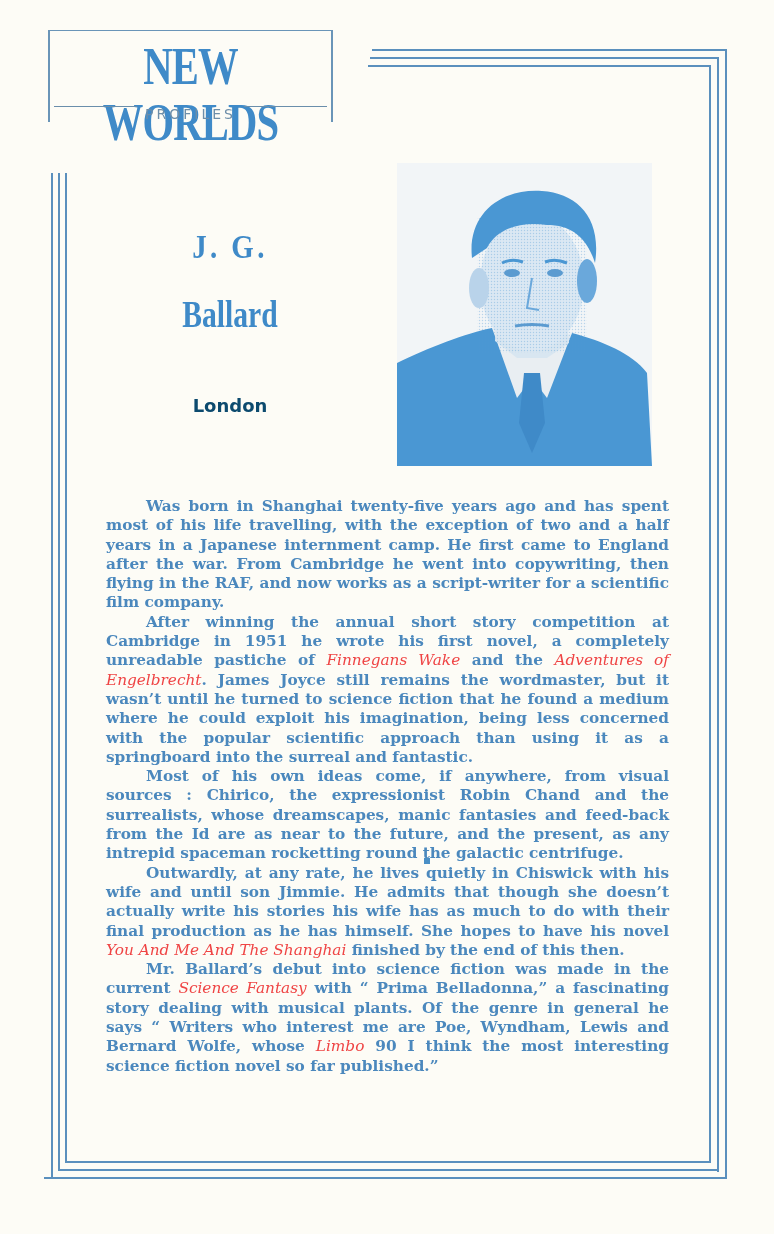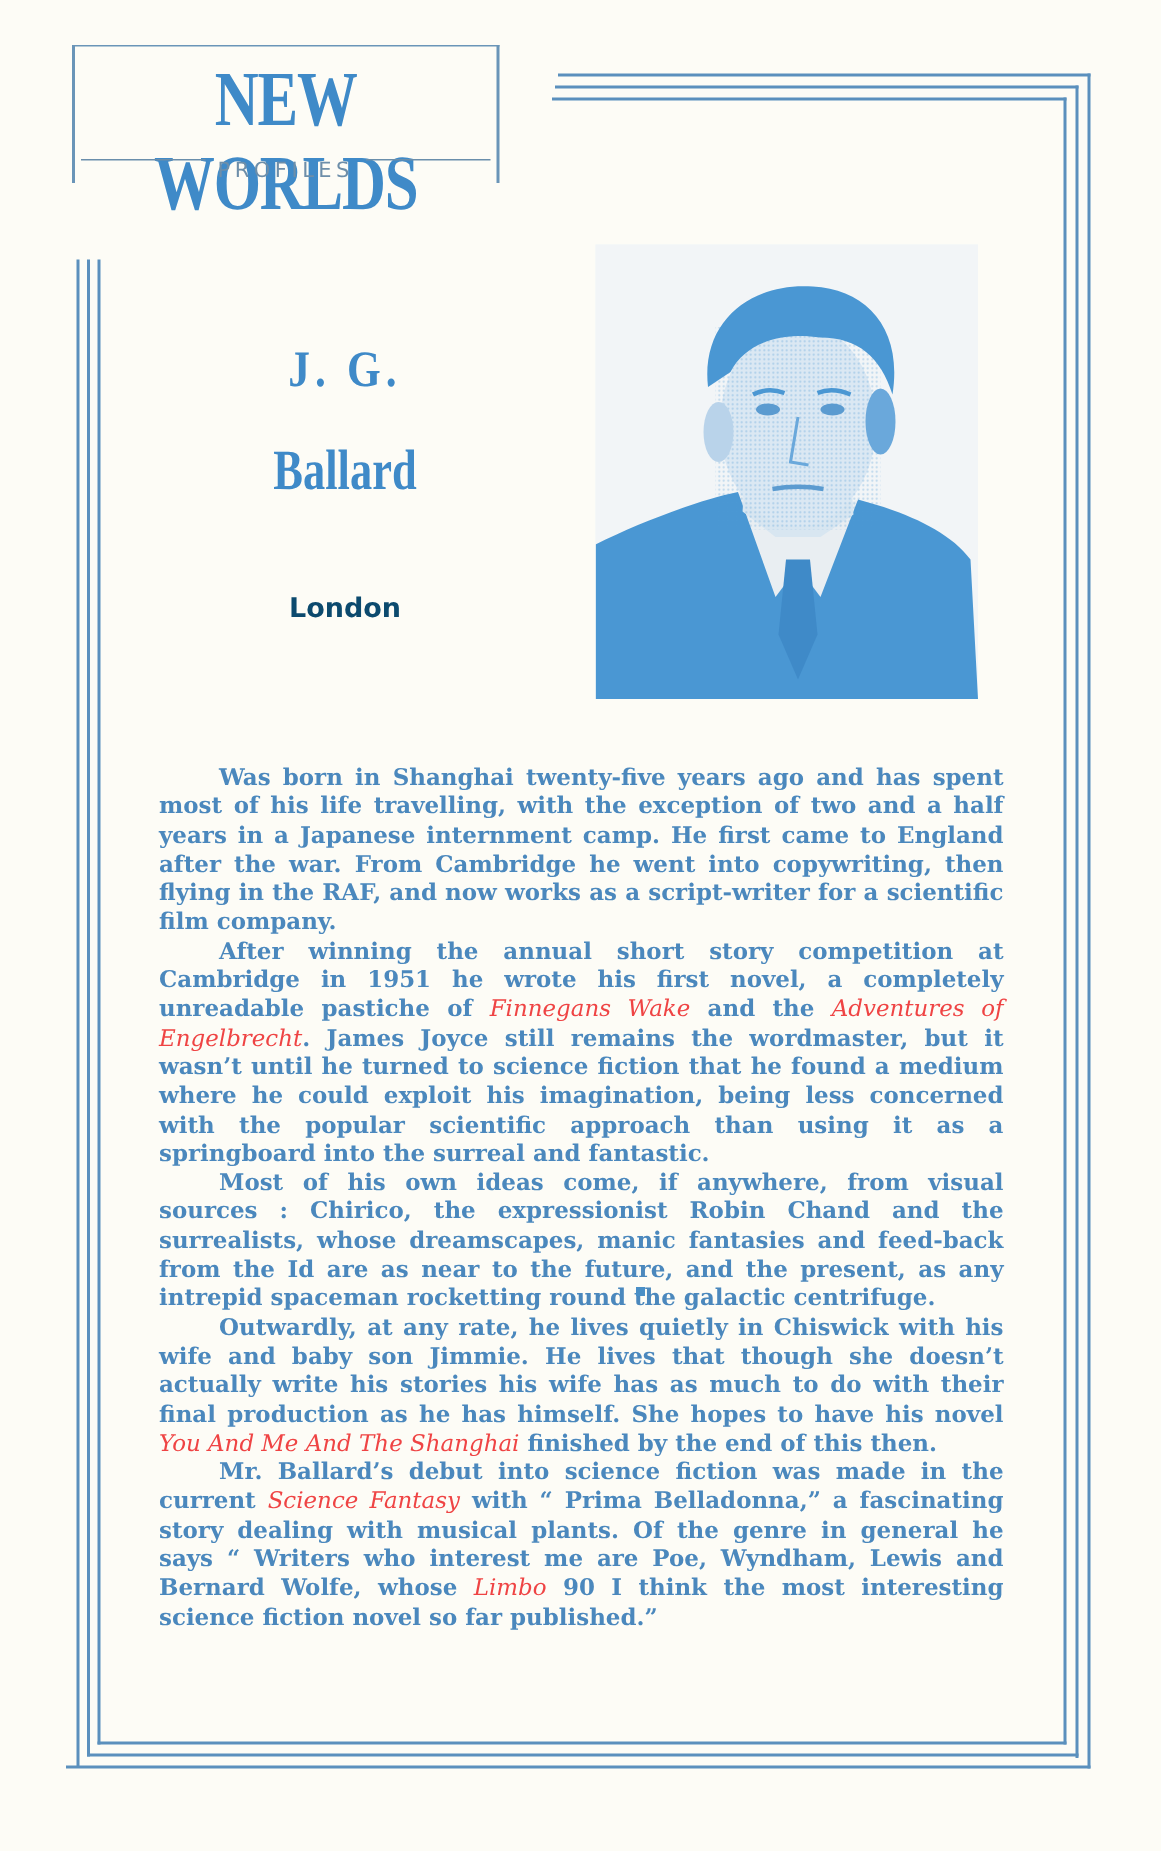--- a/index.html
+++ b/index.html
@@ -51,21 +51,20 @@
   #portrait {
     position: absolute; left: 397px; top: 163px; width: 255px; height: 303px;
     background: #eef3f7; overflow: hidden;
   }
 
   #body-text {
     position: absolute; left: 106px; top: 497px; width: 563px;
     font-family: "DejaVu Serif", serif; font-weight: bold;
     font-size: 15.3px; line-height: 19.3px; color: #4b88bd;
     text-align: justify;
-    margin-top: 12px;
   }
   #body-text p { margin: 0; text-indent: 40px; }
   #body-text i { font-weight: normal; font-style: italic; color: #ef4444; }
   #center-mark {
     position: absolute; left: 424px; top: 858px; width: 6px; height: 6px; background: #4a8fc6;
   }
 </style>
 </head>
 <body>
 
@@ -130,17 +129,17 @@
 
     <path d="M135 115 L130 145 L142 147" stroke="#6aa8db" stroke-width="2" fill="none"></path>
     <path d="M118 163 Q135 160 152 163" stroke="#5b9bd0" stroke-width="3" fill="none"></path>
   </svg>
 </div>
 
 <div id="body-text">
   <p><span>Was born in Shanghai twenty-five years ago and has spent most of his life travelling, with the exception of two and a half years in a Japanese internment camp.  He first came to England after the war.  From Cambridge he went into copywriting, then flying in the RAF, and now works as a script-writer for a scientific film company.</span></p>
   <p><span>After winning the annual short story competition at Cambridge in 1951 he wrote his first novel, a completely unreadable pastiche of </span><i>Finnegans Wake</i><span> and the </span><i>Adventures of Engelbrecht</i><span>.  James Joyce still remains the wordmaster, but it wasn’t until he turned to science fiction that he found a medium where he could exploit his imagination, being less concerned with the popular scientific approach than using it as a springboard into the surreal and fantastic.</span></p>
   <p><span>Most of his own ideas come, if anywhere, from visual sources : Chirico, the expressionist Robin Chand and the surrealists, whose dreamscapes, manic fantasies and feed-back from the Id are as near to the future, and the present, as any intrepid spaceman rocketting round the galactic centrifuge.</span></p>
-  <p><span>Outwardly, at any rate, he lives quietly in Chiswick with his wife and baby son Jimmie.  He lives that though she doesn’t actually write his stories his wife has as much to do with their final production as he has himself.  She hopes to have his novel </span><i>You And Me And The Shanghai</i><span> finished by the end of this then.</span></p>
+  <p><span>Outwardly, at any rate, he lives quietly in Chiswick with his wife and until son Jimmie.  He admits that though she doesn’t actually write his stories his wife has as much to do with their final production as he has himself.  She hopes to have his novel </span><i>You And Me And The Shanghai</i><span> finished by the end of this then.</span></p>
   <p><span>Mr. Ballard’s debut into science fiction was made in the current </span><i>Science Fantasy</i><span> with “ Prima Belladonna,” a fascinating story dealing with musical plants.  Of the genre in general he says “ Writers who interest me are Poe, Wyndham, Lewis and Bernard Wolfe, whose </span><i>Limbo</i><span> 90 I think the most interesting science fiction novel so far published.”</span></p>
 </div>
 
 <div id="center-mark"></div>
 
 </body></html>

